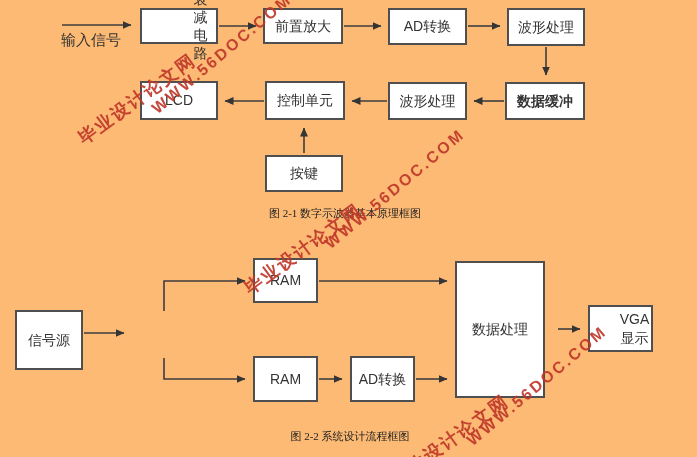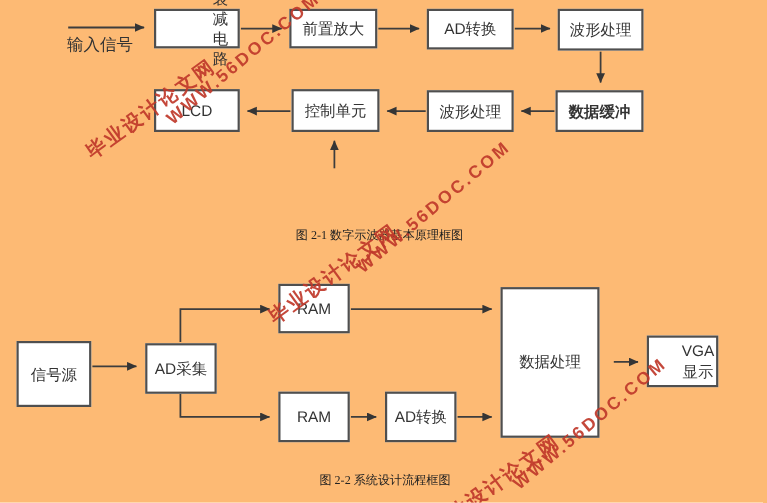--- a/index.html
+++ b/index.html
@@ -64,25 +64,25 @@
   <div class="box" style="left:140px; top:8px;  width:78px; height:36px;padding-left:47px;">衰减电路</div>
   <div class="box" style="left:263px; top:8px;  width:80px; height:36px;">前置放大</div>
   <div class="box" style="left:388px; top:8px;  width:79px; height:37px;">AD转换</div>
   <div class="box" style="left:507px; top:8px;  width:78px; height:38px;">波形处理</div>
 
   <div class="box" style="left:140px; top:81px; width:78px; height:39px;">LCD</div>
   <div class="box" style="left:265px; top:81px; width:80px; height:39px;">控制单元</div>
   <div class="box" style="left:388px; top:82px; width:79px; height:38px;">波形处理</div>
   <div class="box" style="left:505px; top:82px; width:80px; height:38px;font-weight:bold;">数据缓冲</div>
 
+  <div class="box" style="left:265px; top:155px; width:78px; height:37px;">按键</div>
 
   <div class="caption" style="left:210px; top:206px; width:270px;">图 2-1 数字示波器基本原理框图</div>
 
   <div class="box" style="left:15px;  top:310px; width:68px;  height:60px;">信号源</div>
-  <div class="box" style="left:132px; top:312px; width:65px;  height:46px;">AD采集</div>
   <div class="box" style="left:253px; top:258px; width:65px;  height:45px;">RAM</div>
   <div class="box" style="left:253px; top:356px; width:65px;  height:46px;">RAM</div>
   <div class="box" style="left:350px; top:356px; width:65px;  height:46px;">AD转换</div>
   <div class="box" style="left:455px; top:261px; width:90px; height:137px;">数据处理</div>
   <div class="box" style="left:588px; top:305px; width:65px;  height:47px;padding-left:32px;">VGA显示</div>
 
   <div class="caption" style="left:230px; top:429px; width:240px;">图 2-2 系统设计流程框图</div>
 
   <span class="wm wm-cn" style="left: 137px; top: 99px; transform: translate(-50%, -50%) rotate(-36deg); color: rgb(192, 57, 43);">毕业设计论文网</span>
   <span class="wm wm-en" style="left: 222px; top: 54px; transform: translate(-50%, -50%) rotate(-40deg); color: rgb(192, 57, 43);">WWW.56DOC.COM</span>

